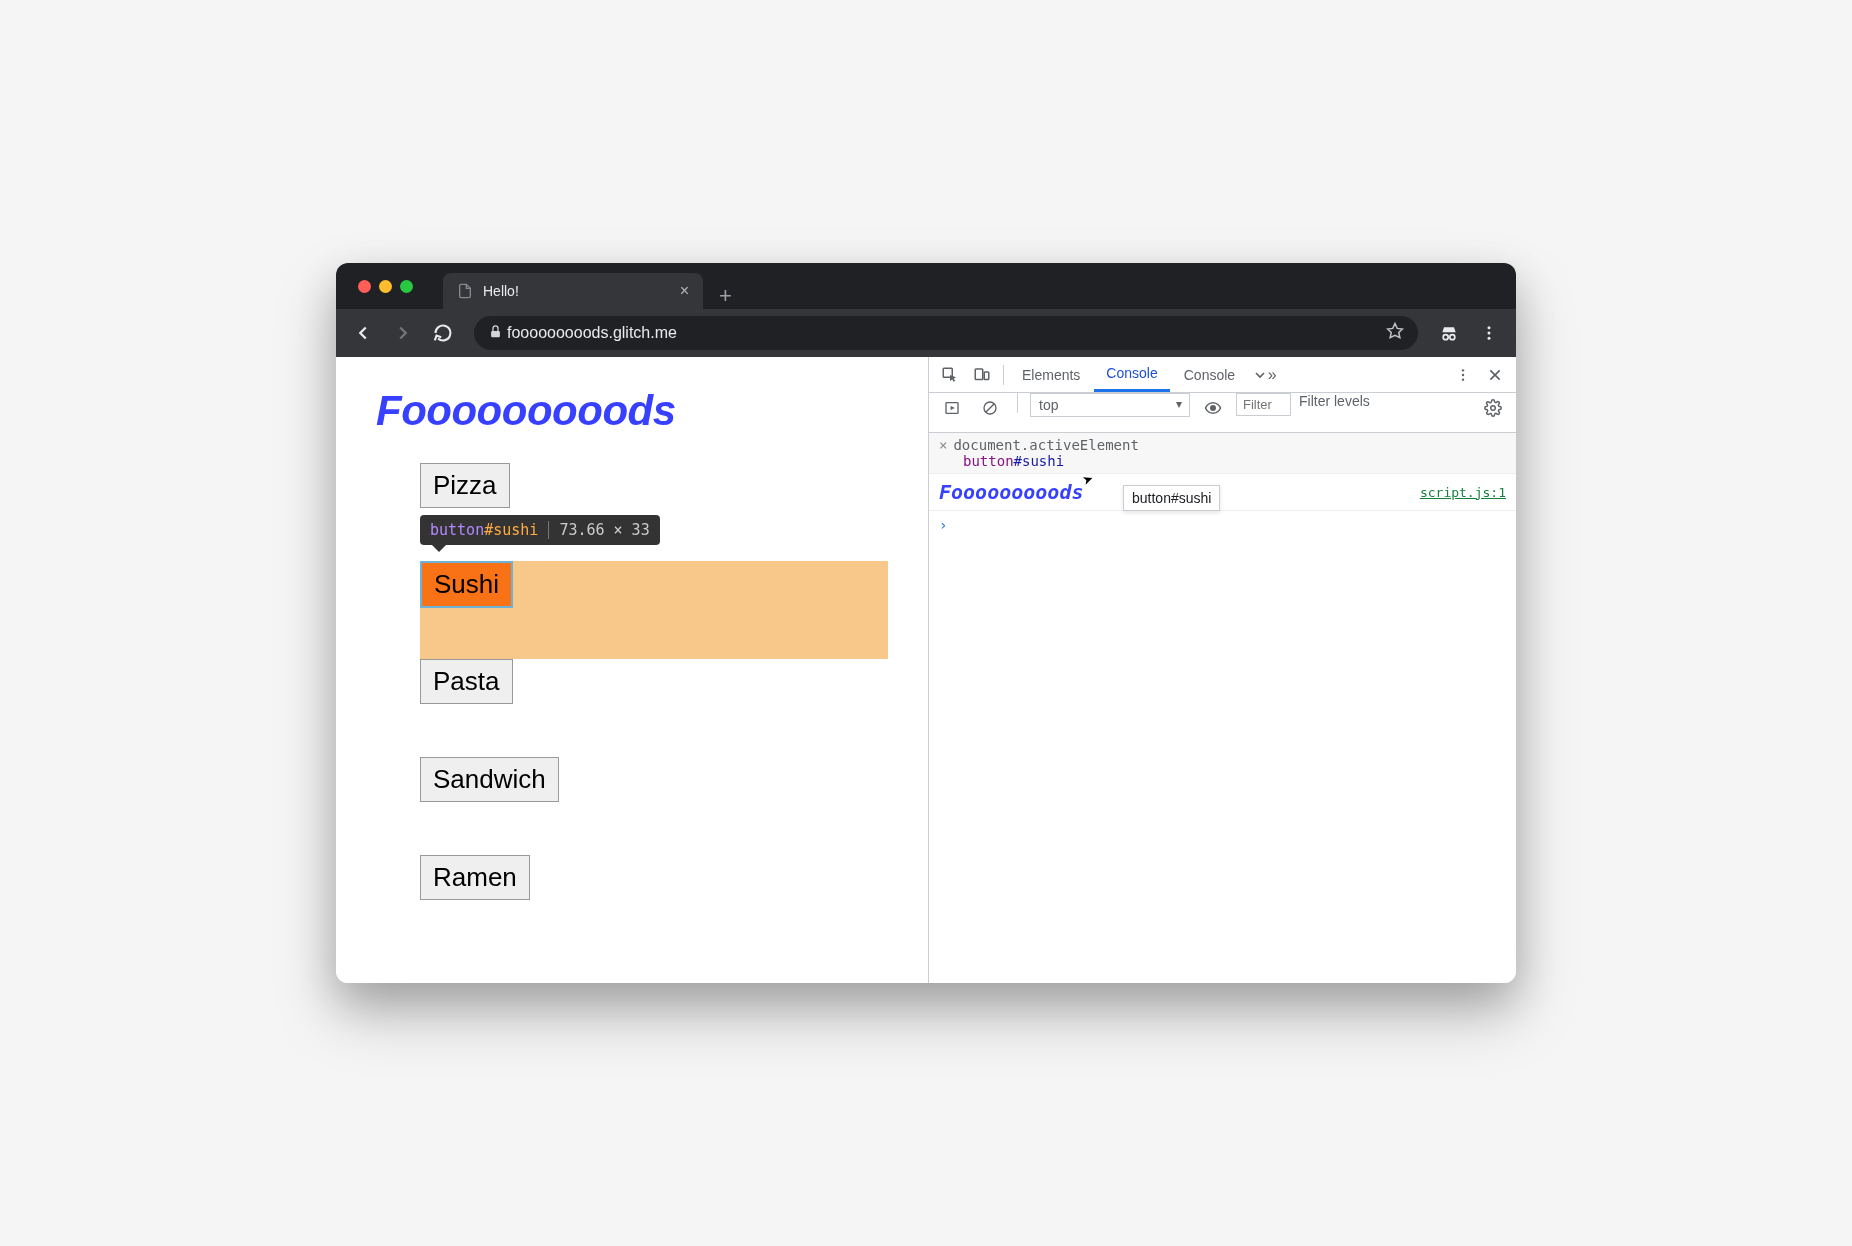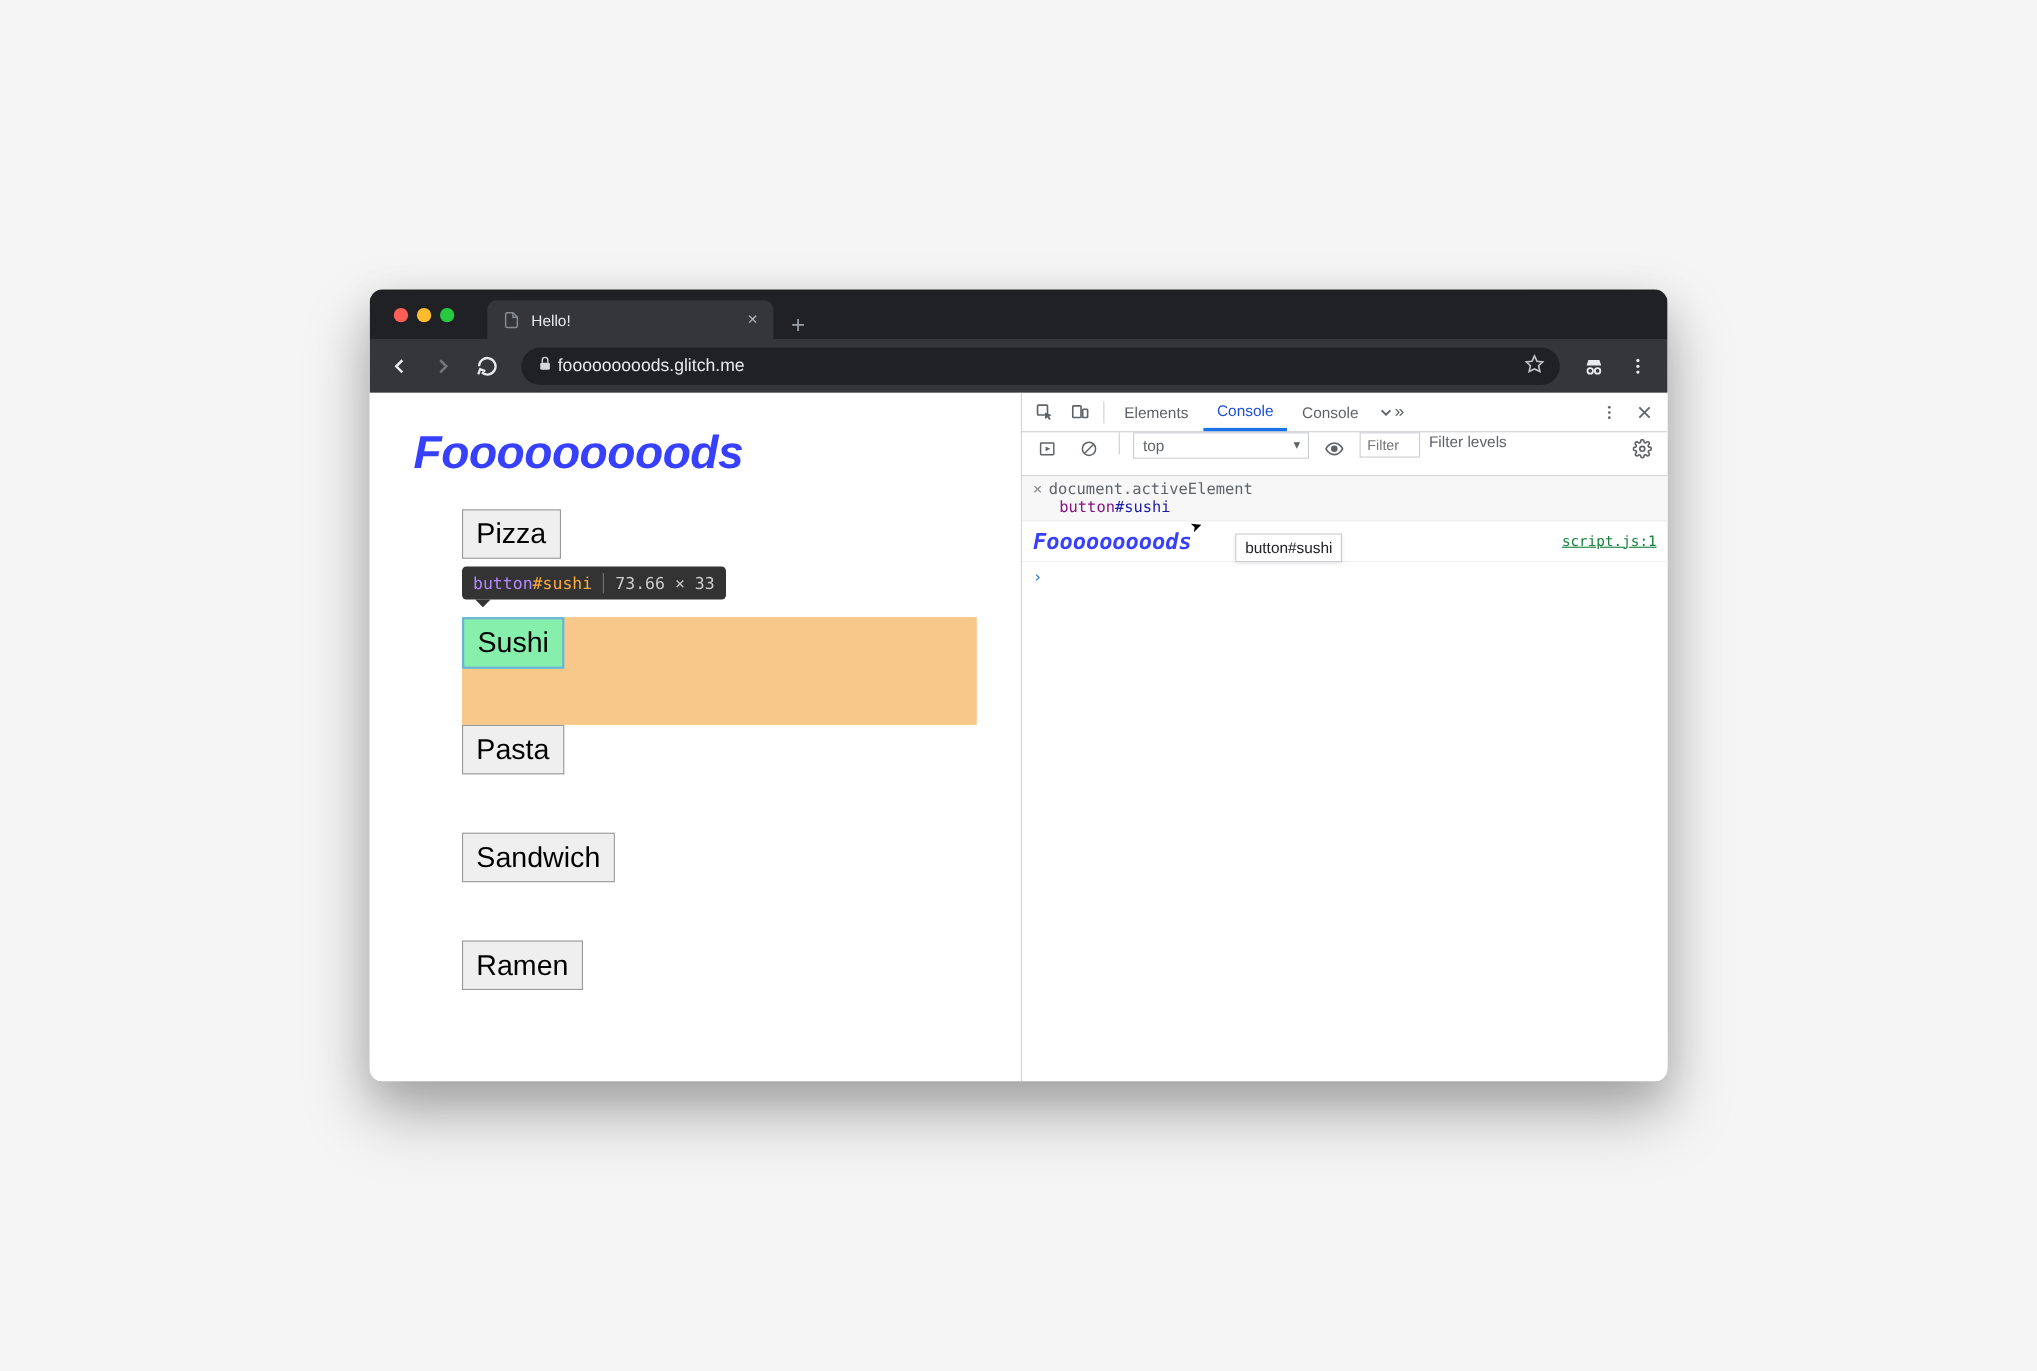--- a/index.html
+++ b/index.html
@@ -112,21 +112,21 @@
     border: 1px solid #999;
     padding: 6px 12px;
     font-size: 26px;
     font-family: inherit;
     cursor: pointer;
   }
   .food-row.highlighted {
     background: #f7c88a;
   }
   .food-row.highlighted .food-btn {
-    background: #86efac;
+    background: #f97316;
     border: 2px solid #6db3d9;
   }
   
   .insp-tooltip {
     position: absolute;
     top: -46px;
     left: 0;
     background: #333;
     color: #fff;
     border-radius: 4px;

